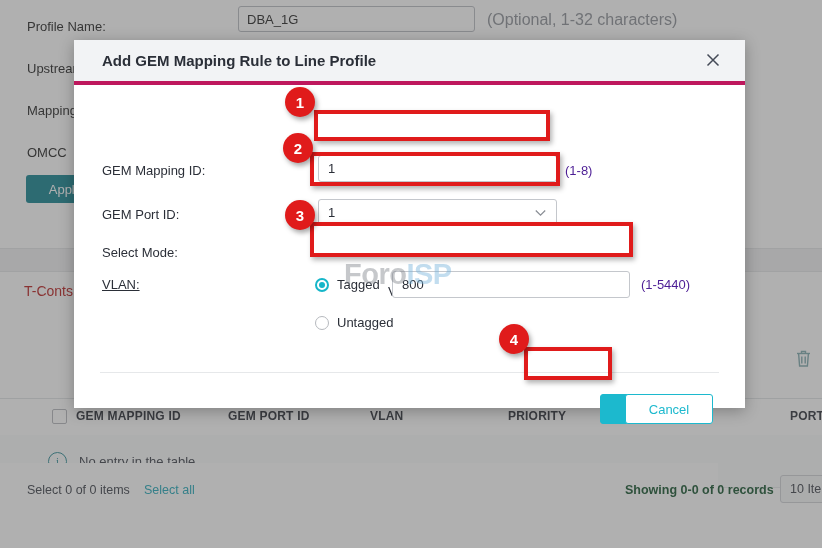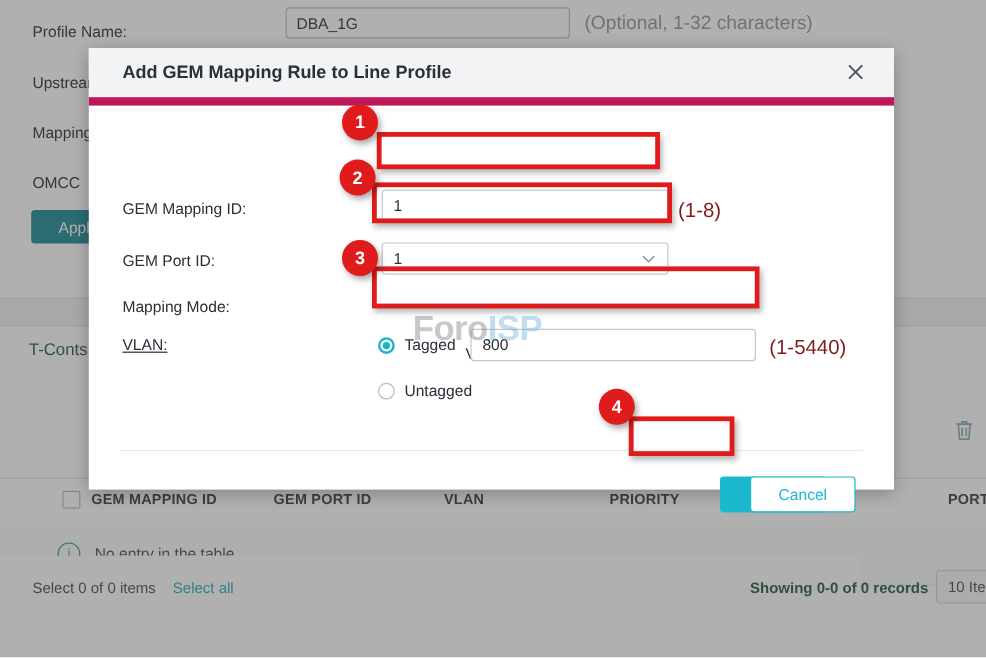--- a/index.html
+++ b/index.html
@@ -89,21 +89,21 @@
     background: #f0f1f3;
     border-top: 1px solid #e3e5e8;
     border-bottom: 1px solid #e3e5e8;
   }
 
   .tcont-title {
     position: absolute;
     left: 24px;
     top: 283px;
     font-size: 14px;
-    color: #14532d;
+    color: #b91c1c;
     white-space: nowrap;
   }
 
   .toolbar {
     position: absolute;
     left: 0;
     top: 336px;
     width: 822px;
     height: 46px;
   }
@@ -250,21 +250,21 @@
     width: 671px;
     height: 368px;
     background: #ffffff;
     z-index: 30;
     box-shadow: 0 3px 14px rgba(0,0,0,0.28);
   }
   .modal-header {
     position: relative;
     height: 41px;
     background: #f2f3f5;
-    border-bottom: 7px solid #be185d;
+    border-bottom: 4px solid #be185d;
     padding-left: 43px;
   }
   .modal-title {
     position: absolute;
     left: 28px;
     top: 12px;
     font-size: 15px;
     font-weight: bold;
     color: #2b2f38;
     white-space: nowrap;
@@ -287,22 +287,22 @@
 
   .f-label {
     position: absolute;
     left: 28px;
     font-size: 13px;
     color: #2b2f38;
     white-space: nowrap;
   }
   .f-hint {
     position: absolute;
-    font-size: 17px;
-    color: #7f1d1d;
+    font-size: 13px;
+    color: #4c1d95;
     white-space: nowrap;
   }
 
   .txt-input {
     position: absolute;
     border: 1px solid #c4c7cc;
     border-radius: 3px;
     background: #fff;
     box-sizing: border-box;
     display: flex;
@@ -562,21 +562,21 @@
     <span class="f-label" style="top:122px;">GEM Port ID:</span>
     <div class="sel-input" style="left:244px; top:114px; width:239px; height:27px;">
       <span>1</span>
       <span class="chev">
         <svg width="11" height="7" viewBox="0 0 11 7" fill="none" stroke="#8b8f96" stroke-width="1.3">
           <path d="M0.8 1 L5.5 5.6 L10.2 1"></path>
         </svg>
       </span>
     </div>
 
-    <span class="f-label" style="top:160px;">Mapping Mode:</span>
+    <span class="f-label" style="top:160px;">Select Mode:</span>
     <span class="mode-value">VLAN</span>
 
     <span class="f-label" style="top:192px;text-decoration:underline;">VLAN:</span>
 
     <div class="radio-row" style="left:241px; top:192px;">
       <span class="radio on"></span>
       <span class="radio-label">Tagged</span>
     </div>
     <div class="txt-input" style="left:318px; top:186px; width:238px; height:27px;">
       <span>800</span>

